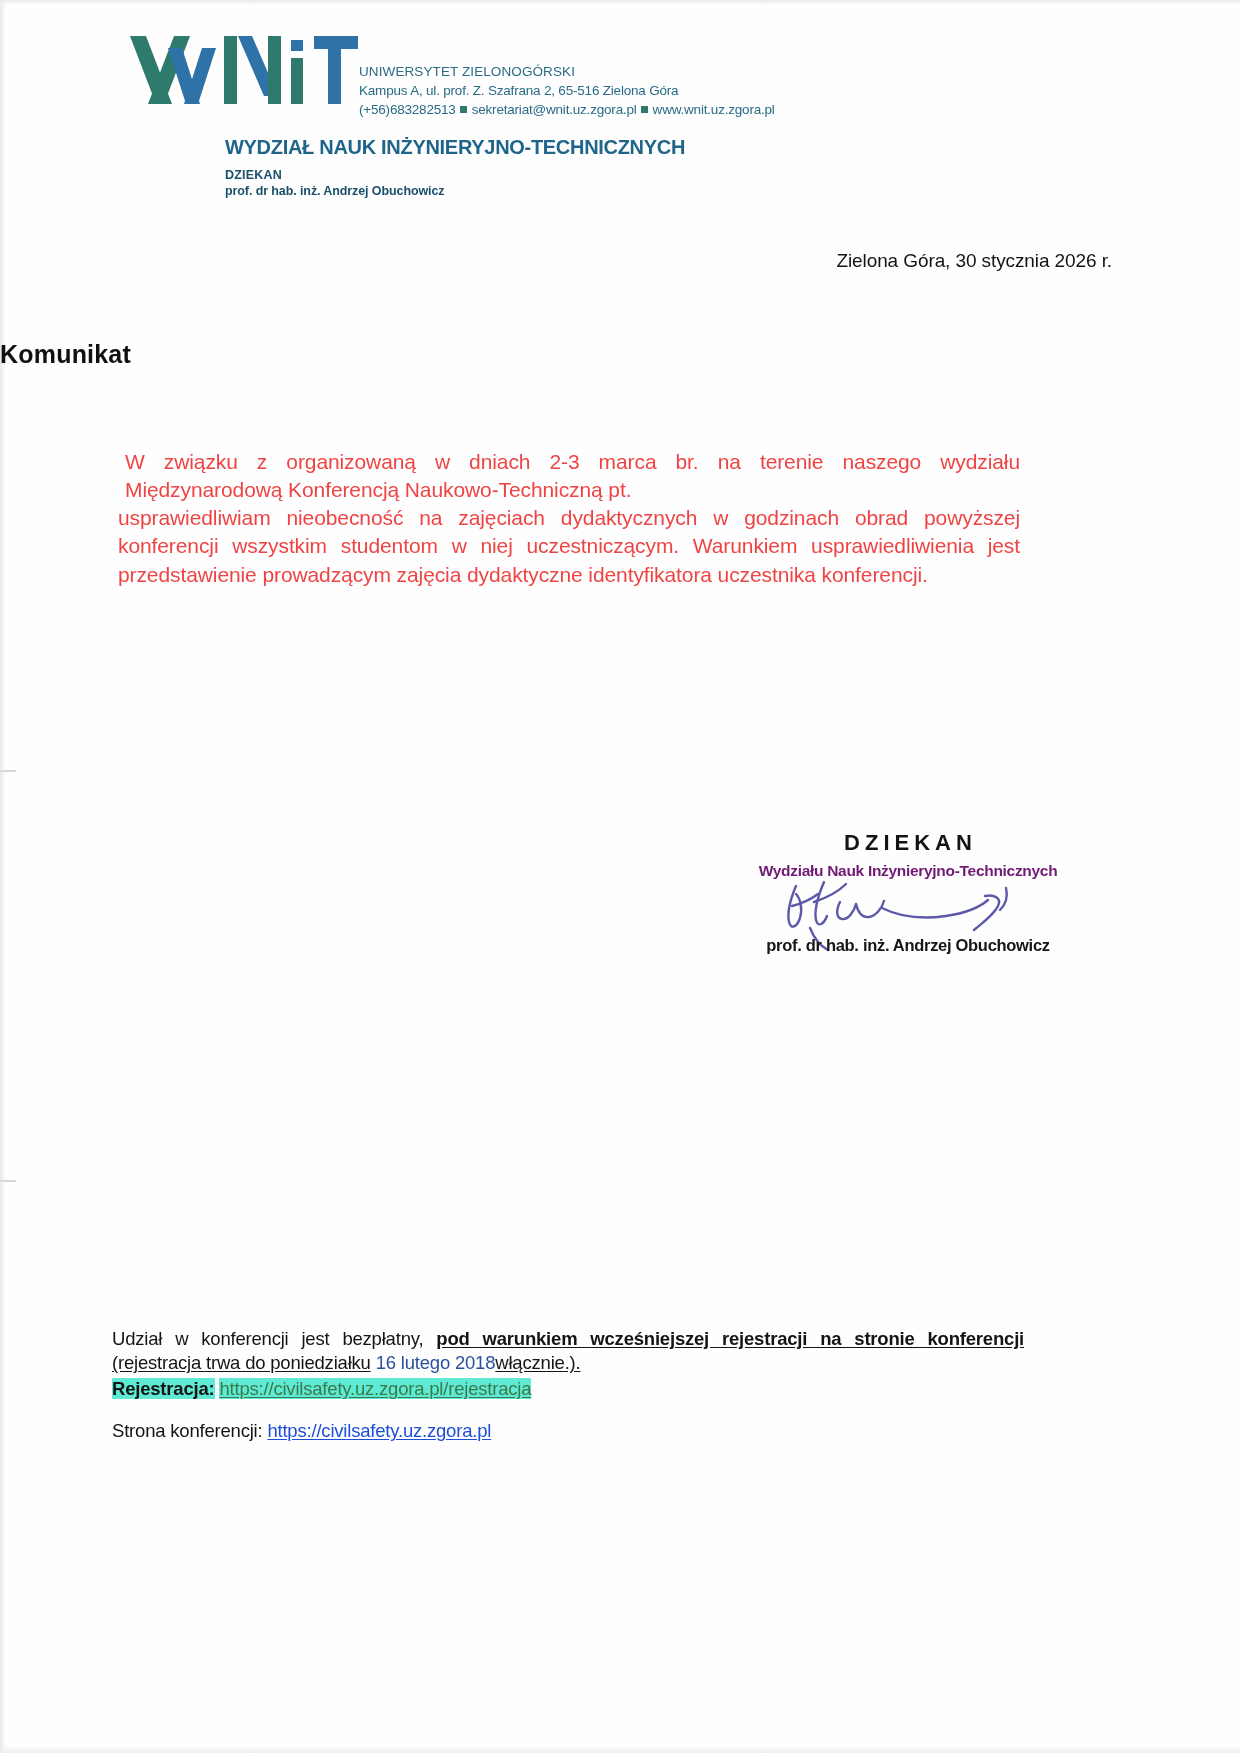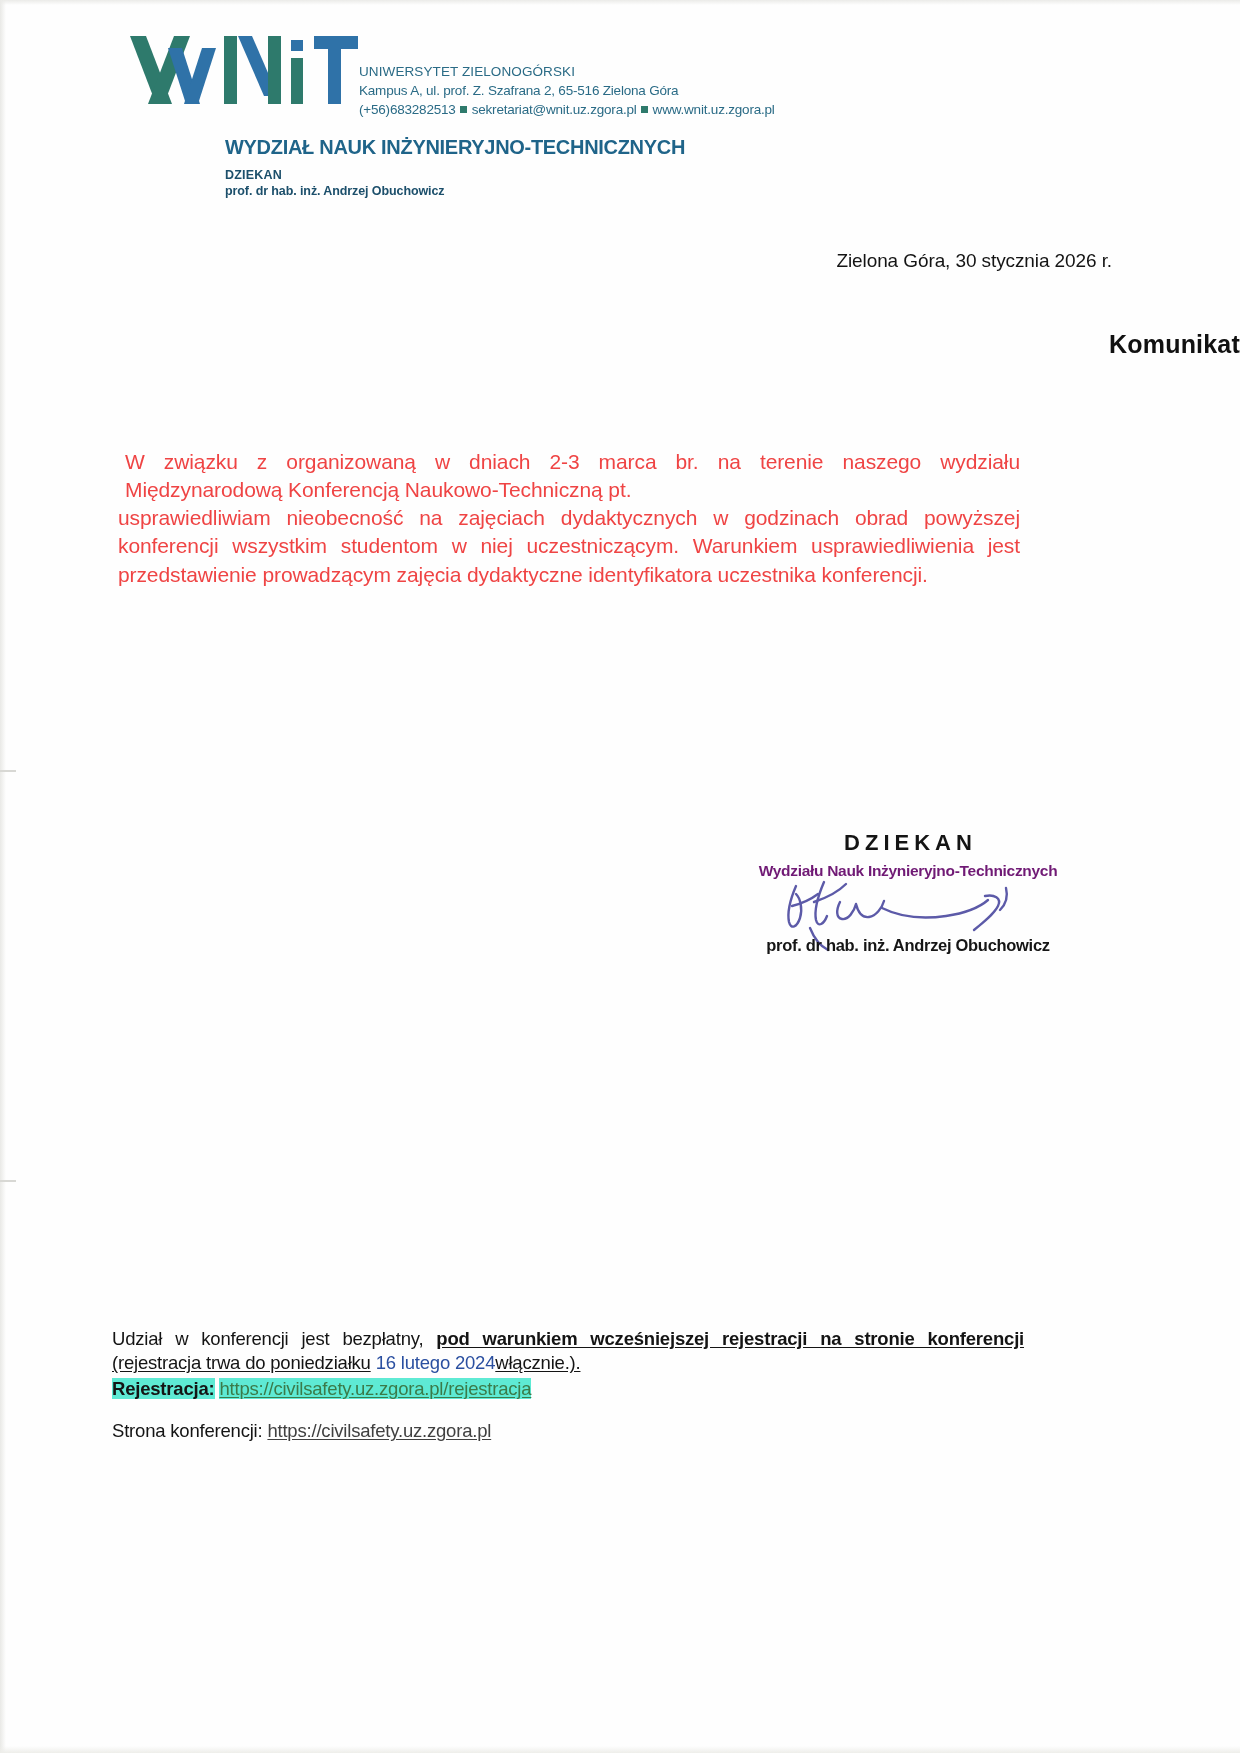--- a/index.html
+++ b/index.html
@@ -125,22 +125,22 @@
     font-size: 19px;
     color: #141414;
     letter-spacing: -0.1px;
   }
 
   
   .doc-title {
     position: absolute;
     left: 0;
     right: 0;
-    top: 330px;
-    text-align: right;
+    top: 340px;
+    text-align: left;
     font-size: 25px;
     font-weight: bold;
     color: #111111;
     letter-spacing: 0.2px;
   }
 
   
   .body-block {
     position: absolute;
     left: 118px;
@@ -260,21 +260,21 @@
     text-decoration: underline;
     text-underline-offset: 2px;
   }
   .site-line {
     margin-top: 20px;
     font-size: 18.5px;
     color: #141414;
     letter-spacing: -0.2px;
   }
   .link-blue {
-    color: #404040;
+    color: #1d4ed8;
     text-decoration: underline;
     text-underline-offset: 2px;
   }
 </style>
 </head>
 <body>
 
 <div class="page">
 
   <div class="scan-edge-left"></div>
@@ -346,20 +346,20 @@
           <path d="M40,56 C44,66 50,74 58,78"></path>
         </g>
       </svg>
     </div>
     <div class="sig-name">prof. dr hab. inż. Andrzej Obuchowicz</div>
   </div>
 
   <div class="footer-block">
     <div class="foot-line l1"><span>Udział w konferencji jest bezpłatny,</span> <span class="bold-underline">pod warunkiem wcześniejszej rejestracji na stronie konferencji</span></div>
 
-    <div class="foot-line"><span class="u">(rejestracja trwa do poniedziałku</span> <span class="blue-date">16 lutego 2024</span><span class="u">włącznie.).</span></div>
+    <div class="foot-line"><span class="u">(rejestracja trwa do poniedziałku</span> <span class="blue-date">16 lutego 2018</span><span class="u">włącznie.).</span></div>
 
     <div class="reg-line"><span class="hl reg-label">Rejestracja:</span> <span class="hl link">https://civilsafety.uz.zgora.pl/rejestracja</span></div>
 
     <div class="site-line"><span>Strona konferencji:</span> <span class="link-blue">https://civilsafety.uz.zgora.pl</span></div>
   </div>
 
 </div>
 
 </body></html>

